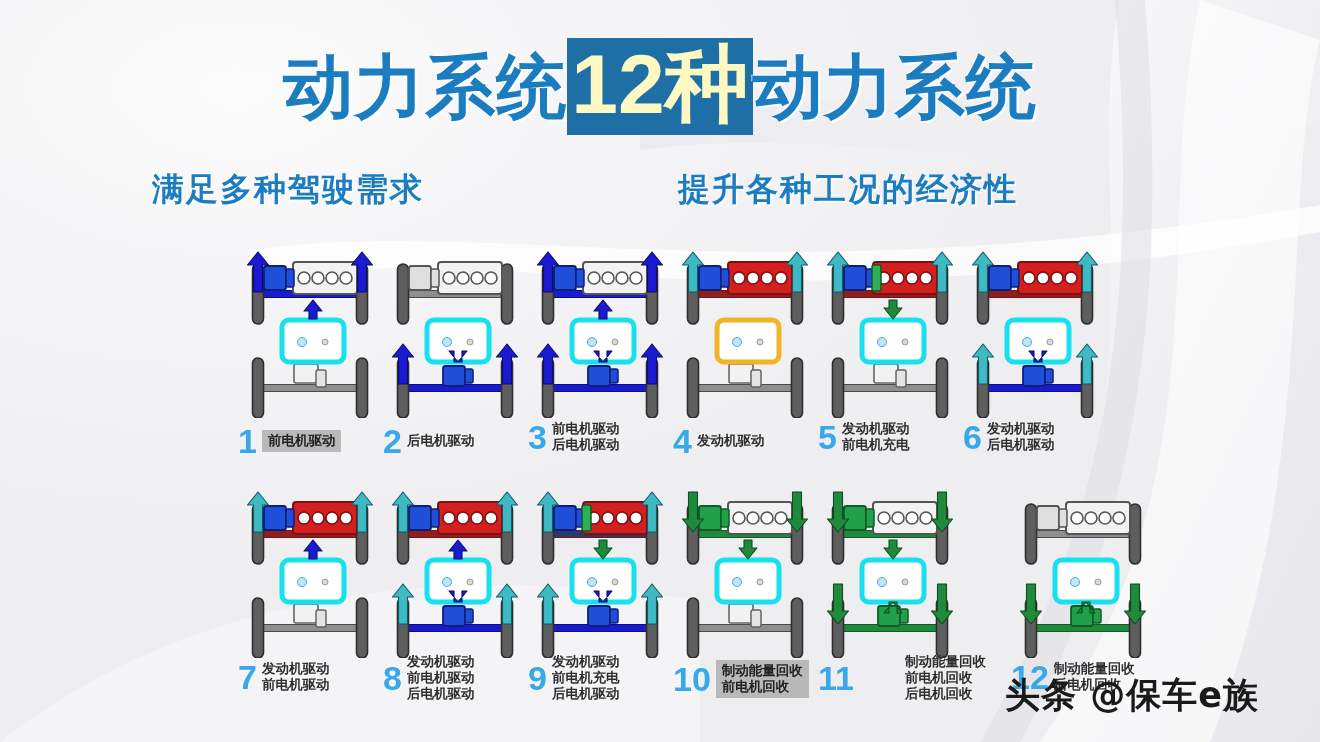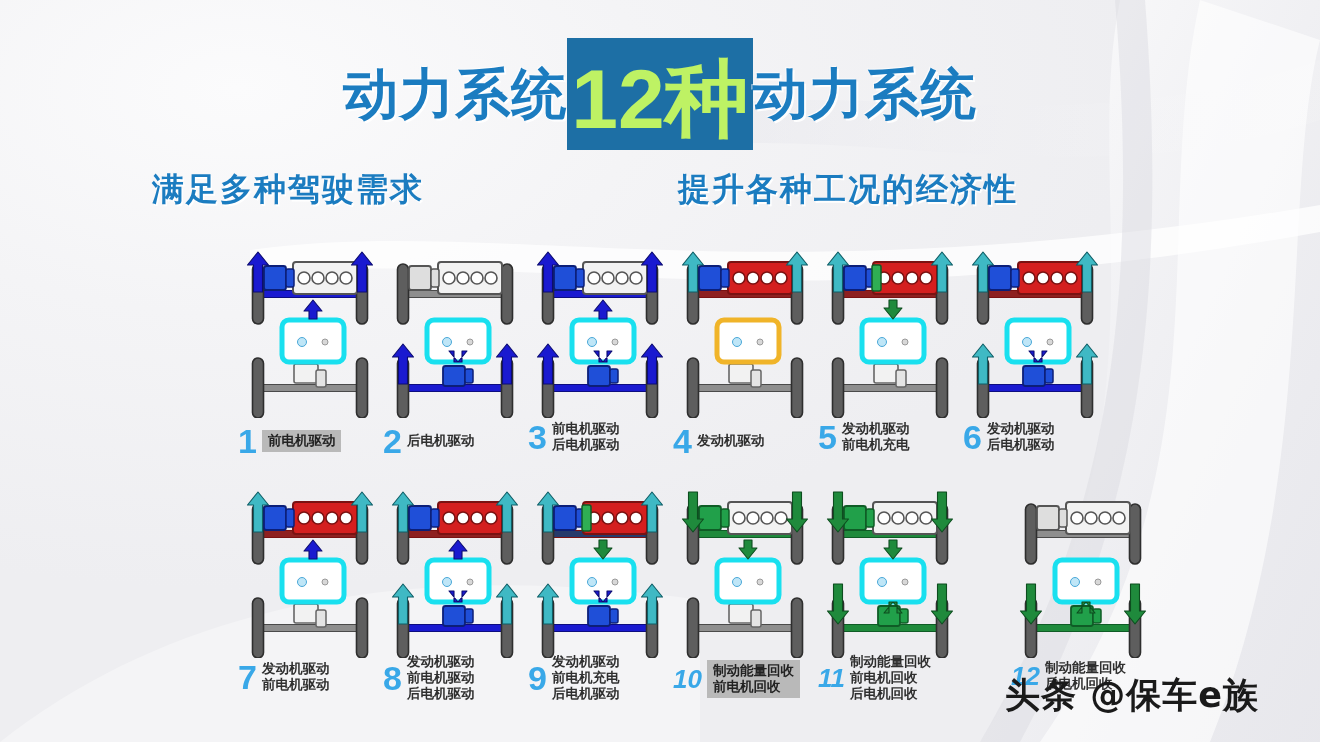--- a/index.html
+++ b/index.html
@@ -17,30 +17,30 @@
     overflow:hidden;
   }
   #bg-svg{position:absolute;inset:0;width:1320px;height:742px;}
 
   
   .title-row{
     position:absolute;top:38px;left:0;width:1320px;
     text-align:center;white-space:nowrap;
   }
   .title-txt{
-    font-size:55px;font-weight:bold;line-height:1;
+    font-size:70px;font-weight:bold;line-height:1;
     color:#1b7cc0;letter-spacing:1px;
     text-shadow:2px 2px 0 rgba(255,255,255,.9), -1px -1px 0 rgba(255,255,255,.7);
     vertical-align:middle;
   }
   .title-hl{
     display:inline-block;vertical-align:middle;
-    background:#1d6fa5;color:#bef264;
+    background:#1d6fa5;color:#fef9c3;
     font-size:84px;font-weight:bold;line-height:1.06;
-    padding:17px 4px 6px 4px;
+    padding:2px 4px 6px 4px;
     text-shadow:none;
   }
   .sub-row{
     position:absolute;top:168px;left:0;width:1320px;
   }
   .sub-txt{
     position:absolute;top:0;
     font-size:32px;font-weight:bold;color:#1b7cc0;
     letter-spacing:2px;white-space:nowrap;
     text-shadow:1.5px 1.5px 0 rgba(255,255,255,.95);
@@ -54,21 +54,21 @@
   .cell{position:absolute;width:150px;}
   .diagram{position:relative;width:150px;height:170px;}
   .lbl{
     position:absolute;top:172px;left:0;width:168px;
     display:flex;align-items:center;gap:5px;
   }
   .num{
     font-size:34px;font-weight:bold;color:#39a8e8;line-height:1;
     flex:0 0 auto;
   }
-  .num.wide{font-size:26px;font-style:italic;}
+  .num.wide{font-size:34px;}
   .cap{
     font-size:13.5px;color:#2f2f2f;line-height:1.18;font-weight:bold;
     white-space:nowrap;
   }
   .cap.boxed{background:#b9b9b9;color:#222;padding:3px 6px;}
   .cap .ln{display:block;}
 
   
   #watermark{
     position:absolute;left:1005px;top:672px;
@@ -487,21 +487,21 @@
                 <circle cx="64" cy="94" r="4.5" fill="#bfe6f7" stroke="#4aa8d8" stroke-width="1"></circle>
                 <circle cx="87" cy="94" r="3" fill="#d8d8d8" stroke="#9a9a9a" stroke-width="1"></circle>
               </g>
               <path d="M15.5,4 L24.5,4 L24.5,31 L30.5,31 L20,44 L9.5,31 L15.5,31 Z" fill="#1f8a3c" stroke="#0d4d1f" stroke-width="1.1" stroke-linejoin="round"></path>
               <path d="M119.5,4 L128.5,4 L128.5,31 L134.5,31 L124,44 L113.5,31 L119.5,31 Z" fill="#1f8a3c" stroke="#0d4d1f" stroke-width="1.1" stroke-linejoin="round"></path>
               <path d="M15.5,96 L24.5,96 L24.5,123 L30.5,123 L20,136 L9.5,123 L15.5,123 Z" fill="#1f8a3c" stroke="#0d4d1f" stroke-width="1.1" stroke-linejoin="round"></path>
               <path d="M119.5,96 L128.5,96 L128.5,123 L134.5,123 L124,136 L113.5,123 L119.5,123 Z" fill="#1f8a3c" stroke="#0d4d1f" stroke-width="1.1" stroke-linejoin="round"></path>
               <path d="M71,52 L79,52 L79,60 L84,60 L75,71 L66,60 L71,60 Z" fill="#1f8a3c" stroke="#0d4d1f" stroke-width="1.1" stroke-linejoin="round"></path>
               <path d="M71,114 L79,114 L79,125 L84,125 L75,114 L66,125 L71,125 Z" fill="#1f8a3c" stroke="#0d4d1f" stroke-width="1.1" stroke-linejoin="round"></path>
             </svg></div>
-          <div class="lbl" style="top: 166px;">
+          <div class="lbl" style="top: 166px; justify-content: space-between;">
             <span class="num wide">11</span>
             <span class="cap">
               <span class="ln">制动能量回收</span>
               <span class="ln">前电机回收</span>
               <span class="ln">后电机回收</span>
             </span>
           </div>
         </div>
         <div class="cell" style="left: 749px; margin-left: 24px;">
           <div class="diagram"><svg viewBox="0 0 150 170" width="150" height="170">

